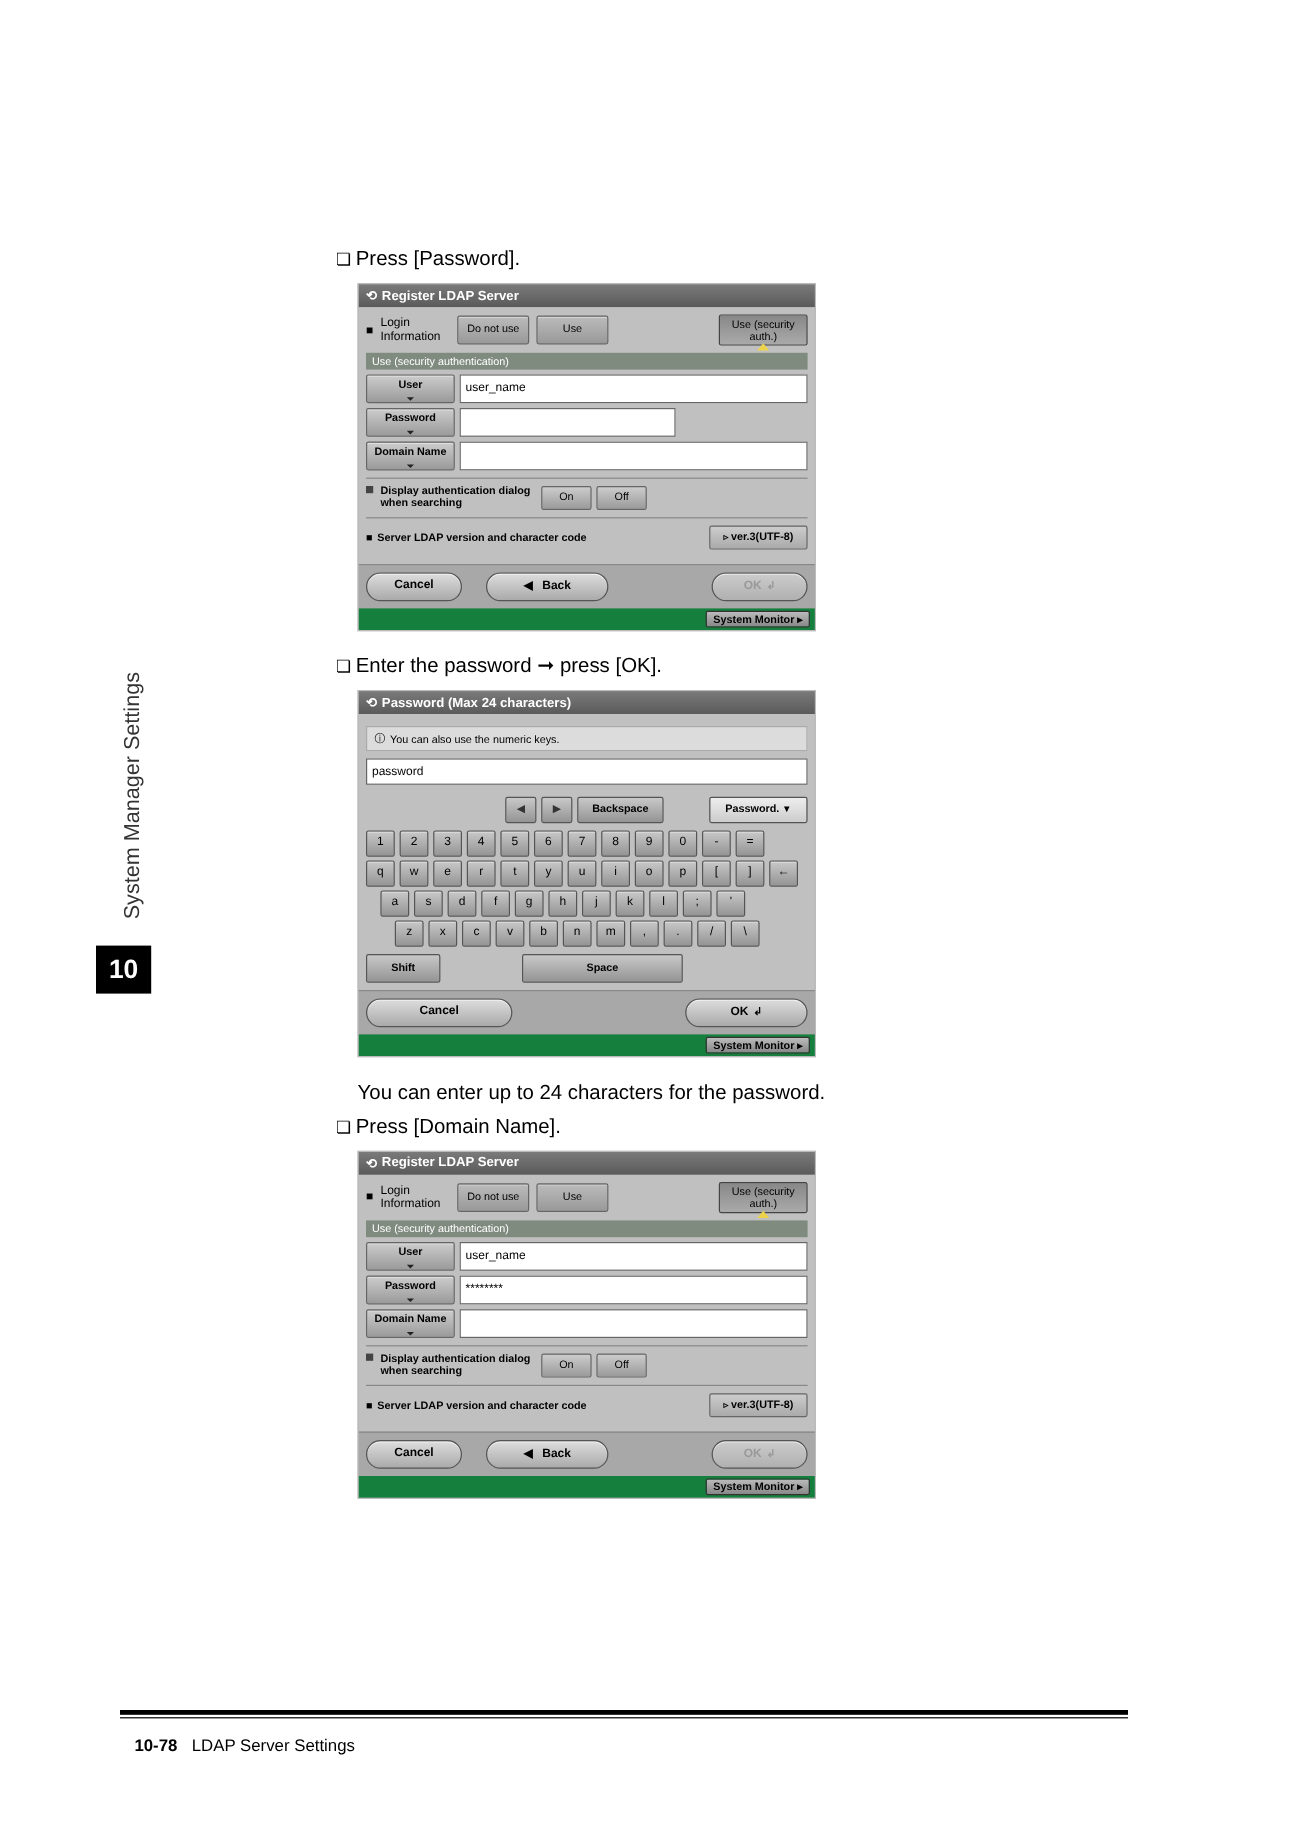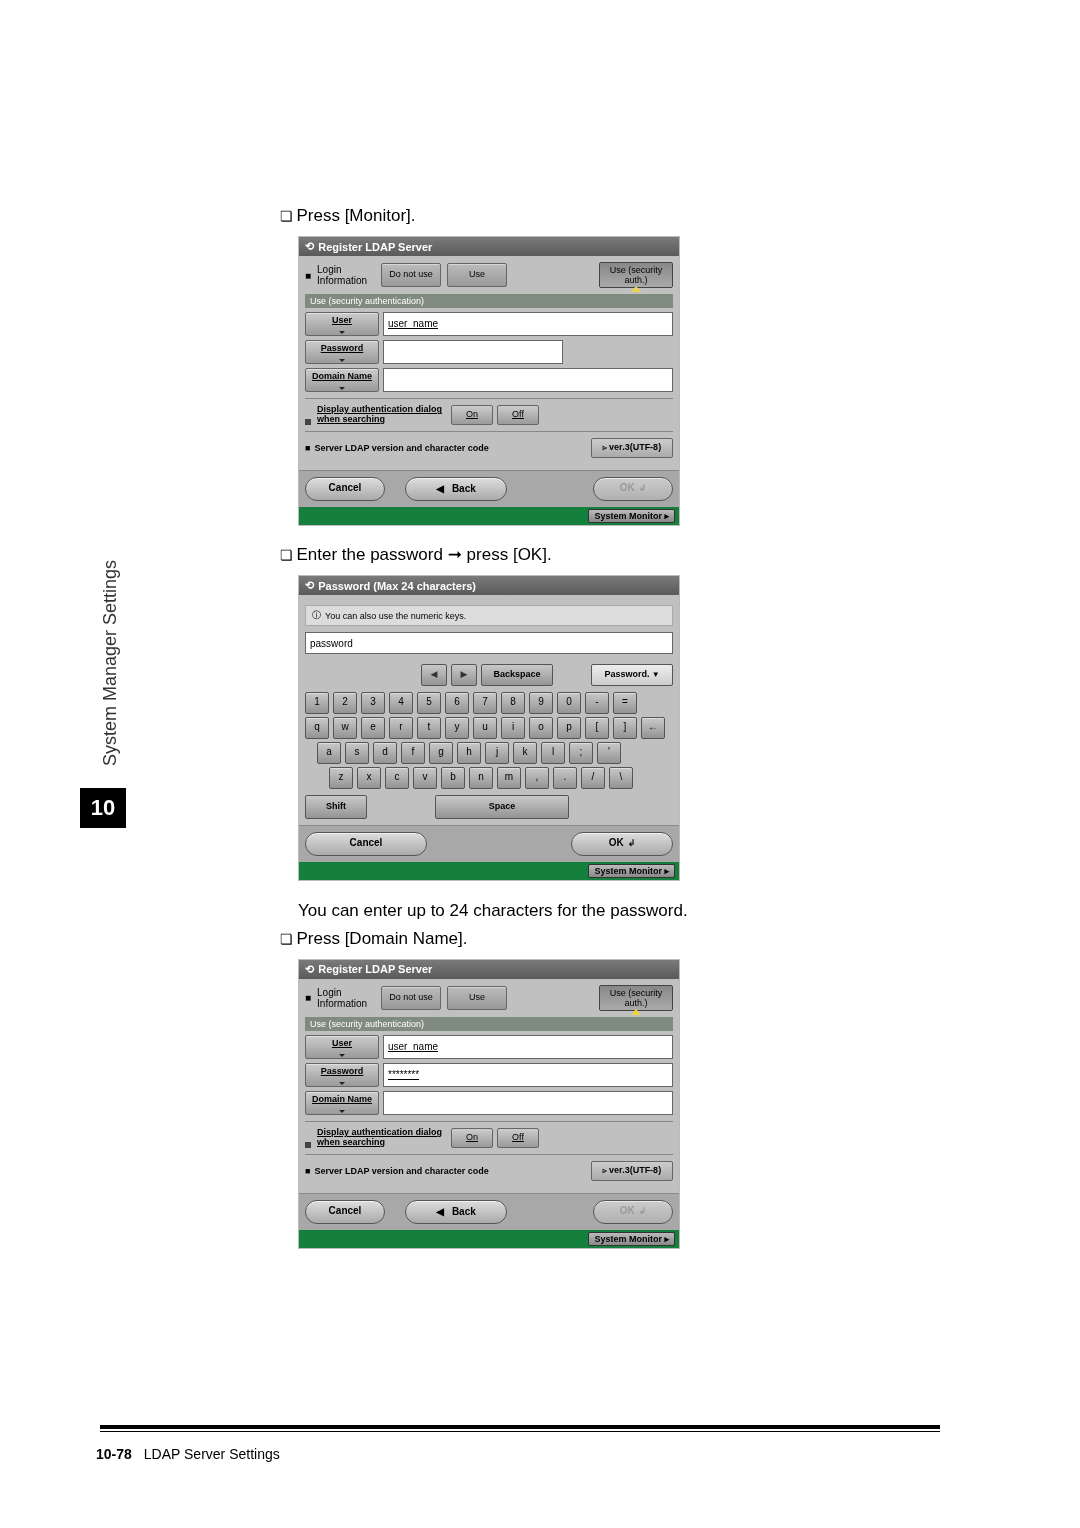--- a/index.html
+++ b/index.html
@@ -122,24 +122,23 @@
   }
   .greenbar {
     background: #808b80;
     color: #fff;
     font-size: 9px;
     padding: 2px 5px;
     margin: 2px 0 4px 0;
   }
   .row {
     display: flex;
-    align-items: flex-end;
+    align-items: flex-start;
     margin: 4px 0;
     gap: 4px;
-    text-decoration: underline;
   }
   .fieldbtn {
     width: 72px;
     height: 20px;
     background: linear-gradient(#ccc,#9a9a9a);
     border: 1px solid #666;
     border-radius: 2px;
     font-size: 9px;
     font-weight: bold;
     text-align: center;
@@ -359,40 +358,40 @@
   .footerbars {
     position: absolute;
     left: 100px;
     right: 140px;
     bottom: 96px;
   }
   .bar1 { height: 4px; background: #000; margin-bottom: 2px; }
   .bar2 { height: 1px; background: #000; }
   .footerrow {
     position: absolute;
-    left: 96px;
+    left: 112px;
     right: 140px;
     bottom: 66px;
     font-size: 14px;
     display: flex;
     gap: 12px;
   }
   .footernum { font-weight: bold; }
 </style>
 </head>
 <body>
 
 <div class="page">
 
   <div class="sidebar-vertical">System Manager Settings</div>
   <div class="chapter-badge">10</div>
 
   <div class="content">
 
-    <div class="step">Press [Monitor].</div>
+    <div class="step">Press [Password].</div>
 
     <div class="screenshot">
       <div class="titlebar">
         <span>⟲</span>
         <span>Register LDAP Server</span>
       </div>
       <div class="maincontent">
         <div class="toprow">
           <span>■</span>
           <div class="lbl">Login Information</div>

